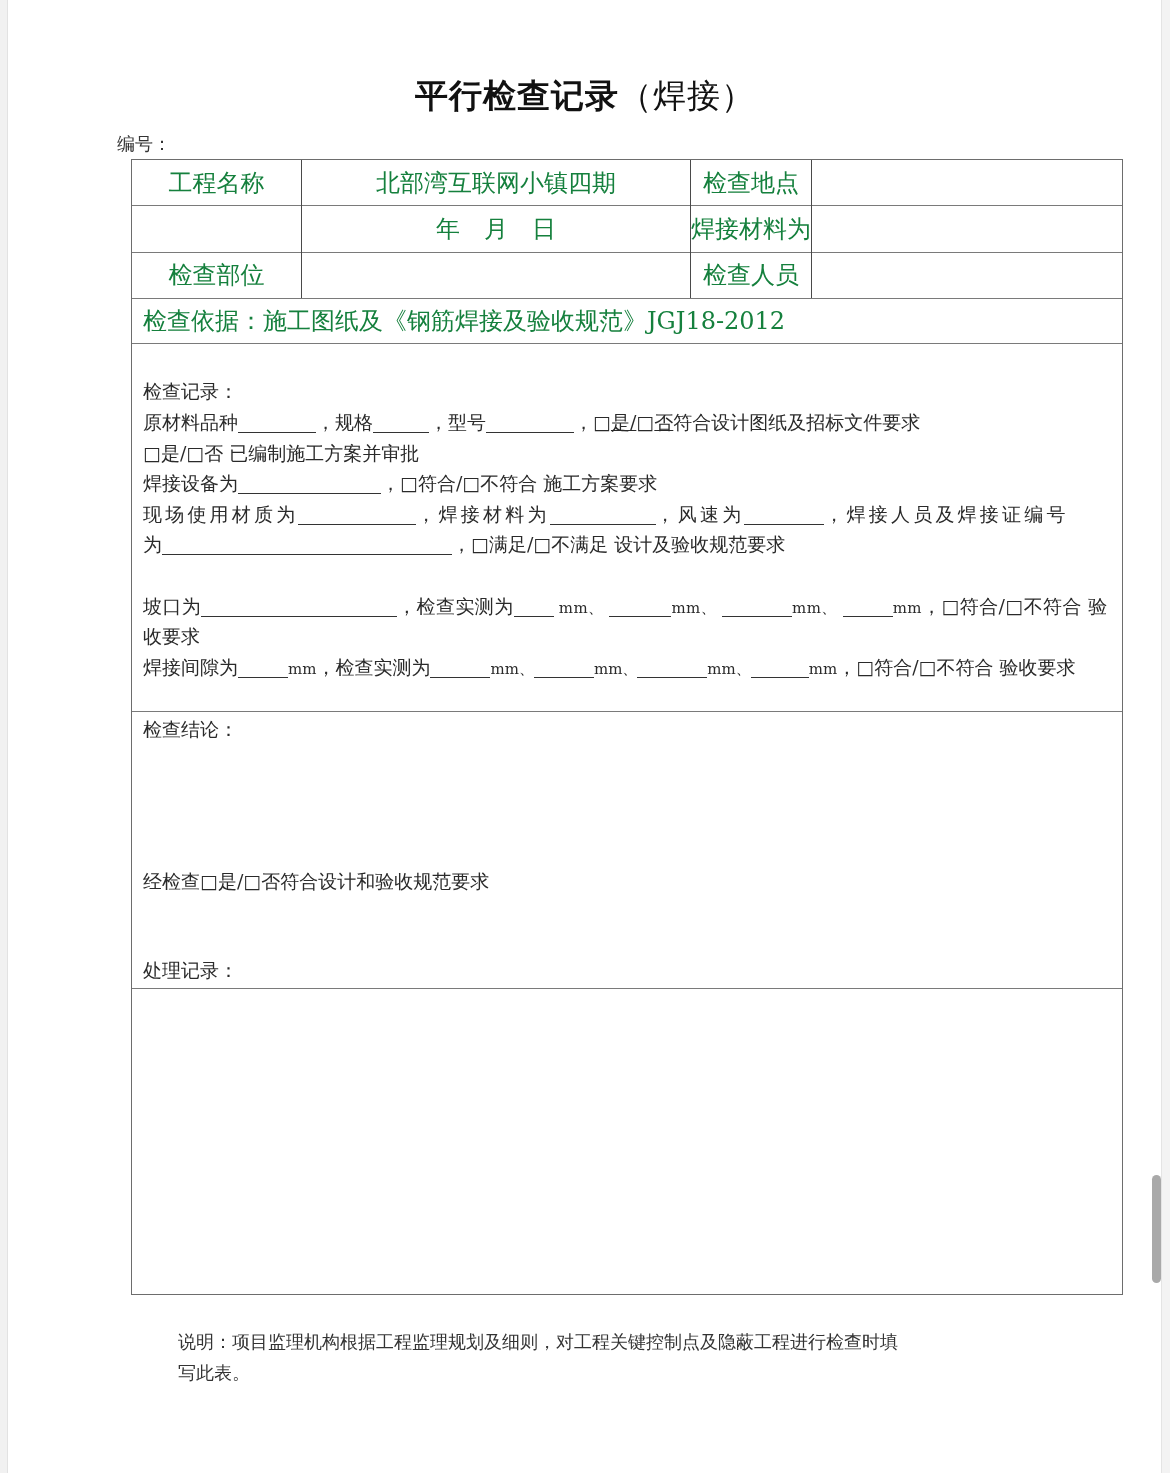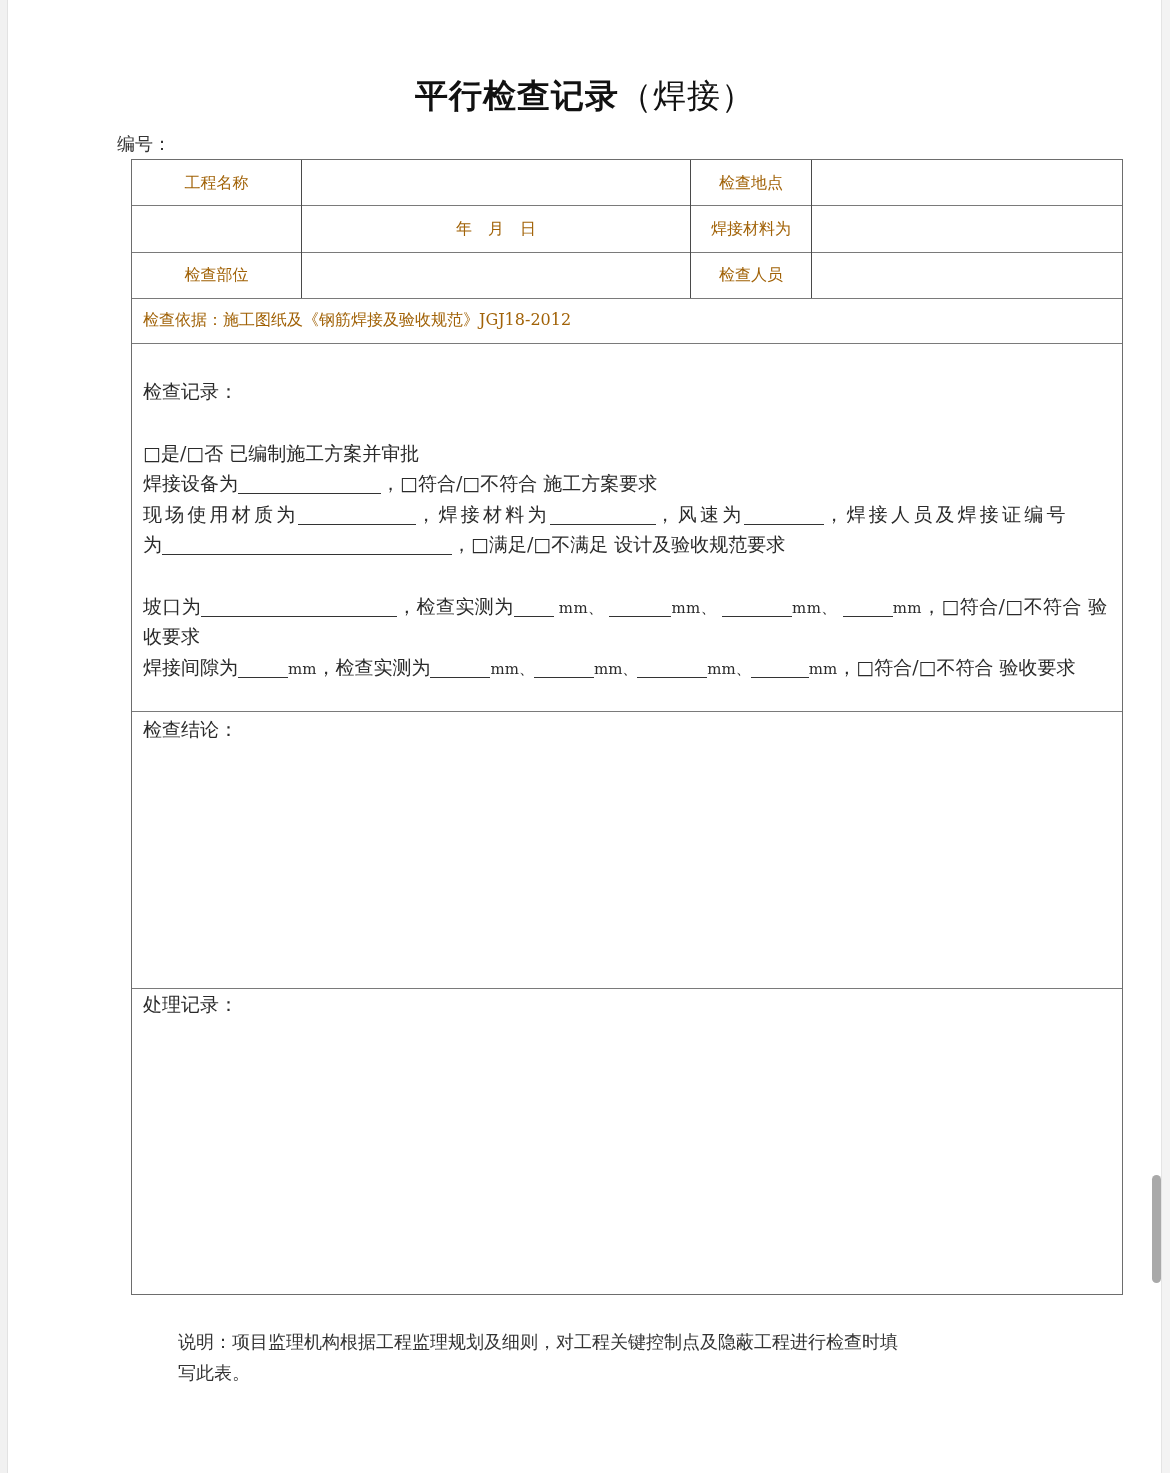--- a/index.html
+++ b/index.html
@@ -18,21 +18,21 @@
     font-family: "DejaVu Sans", "Liberation Sans", sans-serif;
     font-size: 33px; font-weight: bold; color: #111; letter-spacing: 1px;
   }
   .title .sub { font-weight: normal; }
   .serial { position: absolute; left: 117px; top: 132px; font-size: 18px; color: #333; }
 
   .tbl { position: absolute; left: 131px; top: 159px; width: 992px; height: 1136px; border: 1.5px solid #6d6d6d; box-sizing: border-box; }
   .hline { position: absolute; left: 0; width: 100%; height: 0; border-top: 1.5px solid #7a7a7a; }
   .vline { position: absolute; top: 0; width: 0; border-left: 1.5px solid #4a4a4a; }
 
-  .cell { position: absolute; display: flex; align-items: center; justify-content: center; font-size: 16px; color: #a16207; }
+  .cell { position: absolute; display: flex; align-items: center; justify-content: center; font-size: 24px; color: #15803d; }
   .cell-left { justify-content: flex-start; padding-left: 11px; box-sizing: border-box; }
 
   .rec { position: absolute; left: 11px; font-size: 19px; color: #2a2a2a; white-space: nowrap; line-height: 30.6px; }
   .u { display: inline-block; border-bottom: 1.3px solid #333; height: 20px; vertical-align: -4px; }
   .ul-text { text-decoration: underline; }
   .mm { font-size: 15px; }
   .spaced { letter-spacing: 3.2px; }
 
   .note { position: absolute; left: 178px; font-size: 18px; color: #333; line-height: 31px; }
 </style>
@@ -53,35 +53,39 @@
   <div class="hline" style="top:138px"></div>
   <div class="hline" style="top:183px"></div>
   <div class="hline" style="top:551px"></div>
   <div class="hline" style="top:828px"></div>
 
   <div class="vline" style="left:169px;height:138px"></div>
   <div class="vline" style="left:558px;height:138px"></div>
   <div class="vline" style="left:679px;height:138px"></div>
 
   <div class="cell" style="left:0;top:0;width:169px;height:46px">工程名称</div>
+  <div class="cell" style="left:170px;top:0;width:388px;height:46px">北部湾互联网小镇四期</div>
   <div class="cell" style="left:559px;top:0;width:120px;height:46px">检查地点</div>
   <div class="cell" style="left:680px;top:0;width:310px;height:46px"></div>
 
   <div class="cell" style="left:170px;top:46px;width:388px;height:46px;white-space:pre">年　月　日</div>
   <div class="cell" style="left:559px;top:46px;width:120px;height:46px">焊接材料为</div>
 
   <div class="cell" style="left:0;top:92px;width:169px;height:46px">检查部位</div>
   <div class="cell" style="left:170px;top:92px;width:388px;height:46px"></div>
   <div class="cell" style="left:559px;top:92px;width:120px;height:46px">检查人员</div>
   <div class="cell" style="left:680px;top:92px;width:310px;height:46px"></div>
 
   <div class="cell cell-left" style="left:0;top:138px;width:990px;height:45px">检查依据：施工图纸及《钢筋焊接及验收规范》JGJ18-2012</div>
 
   <div class="rec" style="top:216px">检查记录：</div>
 
+  <div class="rec" style="top:247px">
+    <span>原材料品种</span><span class="u" style="width:78px"></span><span>，规格</span><span class="u" style="width:56px"></span><span>，型号</span><span class="u" style="width:88px"></span><span>，□</span><span class="ul-text">是/</span><span>□</span><span class="ul-text">否</span><span>符合设计图纸及招标文件要求</span>
+  </div>
 
   <div class="rec" style="top:278px">□是/□否 已编制施工方案并审批</div>
 
   <div class="rec" style="top:308px">
     <span>焊接设备为</span><span class="u" style="width:143px"></span><span>，□符合/□不符合 施工方案要求</span>
   </div>
 
   <div class="rec" style="top:369px">
     <span>为</span><span class="u" style="width:290px"></span><span>，□满足/□不满足 设计及验收规范要求</span>
   </div>
@@ -95,19 +99,20 @@
     <span>坡口为</span><span class="u" style="width:196px"></span><span>，检查实测为</span><span class="u" style="width:40px"></span><span class="mm"> mm、</span><span class="u" style="width:62px;margin-left:6px"></span><span class="mm">mm、</span><span class="u" style="width:70px;margin-left:6px"></span><span class="mm">mm、</span><span class="u" style="width:50px;margin-left:6px"></span><span class="mm">mm</span><span>，□符合/□不符合 验</span>
   </div>
 
   <div class="rec" style="top:461px">收要求</div>
 
   <div class="rec" style="top:492px">
     <span>焊接间隙为</span><span class="u" style="width:50px"></span><span class="mm">mm</span><span>，检查实测为</span><span class="u" style="width:60px"></span><span class="mm">mm、</span><span class="u" style="width:60px"></span><span class="mm">mm、</span><span class="u" style="width:70px"></span><span class="mm">mm、</span><span class="u" style="width:58px"></span><span class="mm">mm</span><span>，□符合/□不符合 验收要求</span>
   </div>
 
   <div class="rec" style="top:554px">检查结论：</div>
+  <div class="rec" style="top:706px">经检查□是/□否符合设计和验收规范要求</div>
 
-  <div class="rec" style="top:829px">处理记录：</div>
+  <div class="rec" style="top:795px">处理记录：</div>
   <div style="position:absolute;left:0;top:860px;width:990px;height:270px"></div>
 </div>
 
 <div class="note" style="top:1326px">说明：项目监理机构根据工程监理规划及细则，对工程关键控制点及隐蔽工程进行检查时填</div>
 <div class="note" style="top:1357px">写此表。</div>
 
 </body></html>

